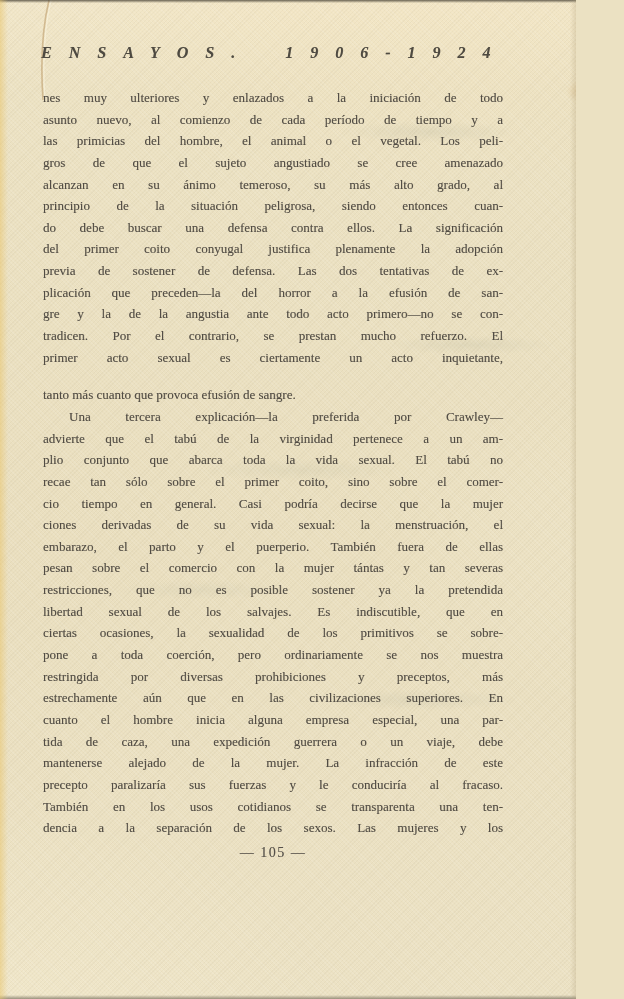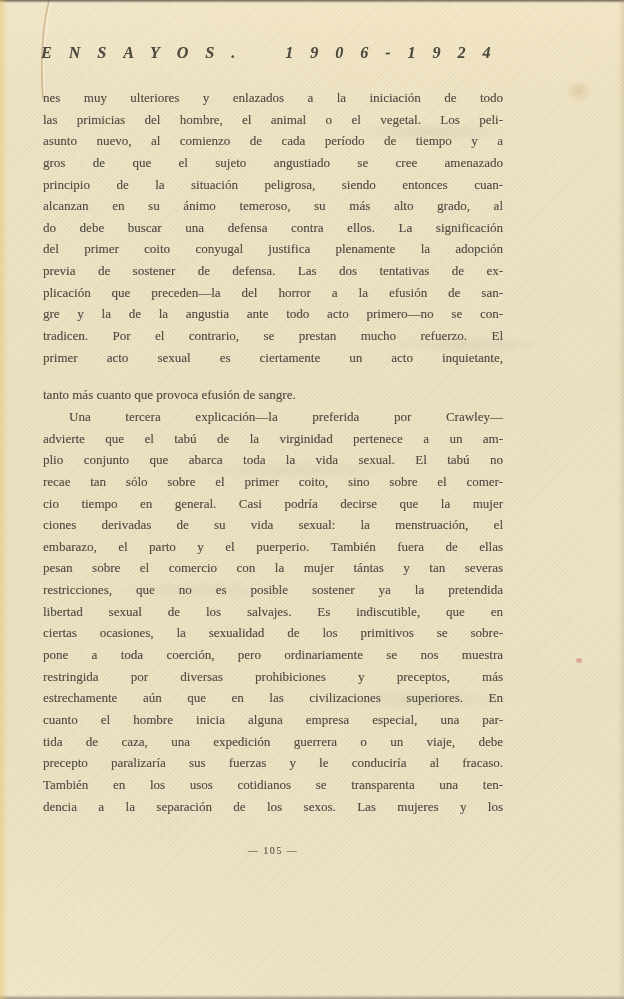--- a/index.html
+++ b/index.html
@@ -2,21 +2,21 @@
 <html><head>
 <meta charset="utf-8">
 <style>
   html, body { margin:0; padding:0; }
   body {
     width:624px; height:999px;
     font-family:"Liberation Serif", serif;
     background:#ebe1c2;
   }
   .scan {
-    position:relative; width:624px; height:999px; overflow:hidden;
+    position:relative; width:576px; height:999px; overflow:hidden;
     background:
       radial-gradient(900px 500px at 70% -10%, rgba(248,228,185,0.40), transparent 60%),
       radial-gradient(520px 320px at 0% 102%, rgba(250,242,214,0.30), transparent 65%),
       radial-gradient(300px 220px at 100% 55%, rgba(244,236,210,0.25), transparent 70%),
       linear-gradient(180deg, #f1e7ca 0%, #ece2c3 9%, #eadfbf 55%, #ece2c4 100%);
   }
   
   .texture {
     position:absolute; inset:0; pointer-events:none;
     background-image:
@@ -57,21 +57,21 @@
     position:absolute; left:43px; top:87px; width:460px;
     font-size:13px; line-height:21.65px; color:#514c44;
     text-shadow:0.3px 0.3px 0.5px rgba(66,60,50,0.30);
   }
   .line { height:21.65px; text-align:justify; text-align-last:justify; white-space:normal; }
   .line.lastline { text-align-last:left;margin-top:16px; }
   .line.indent { text-indent:26px; }
 
   .page-number {
     position:absolute; left:43px; top:845px; width:460px;
-    text-align:center; font-size:10px; letter-spacing:1.5px; color:#55504a;
+    text-align:center; font-size:14px; letter-spacing:1.5px; color:#55504a;
     text-shadow:0.3px 0.3px 0.5px rgba(66,60,50,0.30);
   }
 </style>
 </head>
 <body>
 
 <div class="scan">
   <div class="texture"></div>
   <div class="showthrough"></div>
 
@@ -80,25 +80,25 @@
     <path d="M51,0 Q41,42 45,100" fill="none" stroke="rgba(252,245,225,0.55)" stroke-width="1.2"></path>
   </svg>
 
   <div class="stain"></div>
   <div class="dot-red"></div>
 
   <div class="running-header">ENSAYOS. 1906-1924</div>
 
   <div class="text-block">
       <div class="line">nes muy ulteriores y enlazados a la iniciación de todo</div>
+      <div class="line">asunto nuevo, al comienzo de cada período de tiempo y a</div>
       <div class="line">las primicias del hombre, el animal o el vegetal. Los peli-</div>
-      <div class="line">asunto nuevo, al comienzo de cada período de tiempo y a</div>
       <div class="line">gros de que el sujeto angustiado se cree amenazado</div>
+      <div class="line">alcanzan en su ánimo temeroso, su más alto grado, al</div>
       <div class="line">principio de la situación peligrosa, siendo entonces cuan-</div>
-      <div class="line">alcanzan en su ánimo temeroso, su más alto grado, al</div>
       <div class="line">do debe buscar una defensa contra ellos. La significación</div>
       <div class="line">del primer coito conyugal justifica plenamente la adopción</div>
       <div class="line">previa de sostener de defensa. Las dos tentativas de ex-</div>
       <div class="line">plicación que preceden—la del horror a la efusión de san-</div>
       <div class="line">gre y la de la angustia ante todo acto primero—no se con-</div>
       <div class="line">tradicen. Por el contrario, se prestan mucho refuerzo. El</div>
       <div class="line">primer acto sexual es ciertamente un acto inquietante,</div>
       <div class="line lastline">tanto más cuanto que provoca efusión de sangre.</div>
       <div class="line indent">Una tercera explicación—la preferida por Crawley—</div>
       <div class="line">advierte que el tabú de la virginidad pertenece a un am-</div>
@@ -109,20 +109,21 @@
       <div class="line">embarazo, el parto y el puerperio. También fuera de ellas</div>
       <div class="line">pesan sobre el comercio con la mujer tántas y tan severas</div>
       <div class="line">restricciones, que no es posible sostener ya la pretendida</div>
       <div class="line">libertad sexual de los salvajes. Es indiscutible, que en</div>
       <div class="line">ciertas ocasiones, la sexualidad de los primitivos se sobre-</div>
       <div class="line">pone a toda coerción, pero ordinariamente se nos muestra</div>
       <div class="line">restringida por diversas prohibiciones y preceptos, más</div>
       <div class="line">estrechamente aún que en las civilizaciones superiores. En</div>
       <div class="line">cuanto el hombre inicia alguna empresa especial, una par-</div>
       <div class="line">tida de caza, una expedición guerrera o un viaje, debe</div>
+      <div class="line">mantenerse alejado de la mujer. La infracción de este</div>
       <div class="line">precepto paralizaría sus fuerzas y le conduciría al fracaso.</div>
       <div class="line">También en los usos cotidianos se transparenta una ten-</div>
       <div class="line">dencia a la separación de los sexos. Las mujeres y los</div>
     </div>
 
   <div class="page-number">— 105 —</div>
 
   <div class="edge-top"></div>
   <div class="edge-bottom"></div>
   <div class="edge-left"></div>

